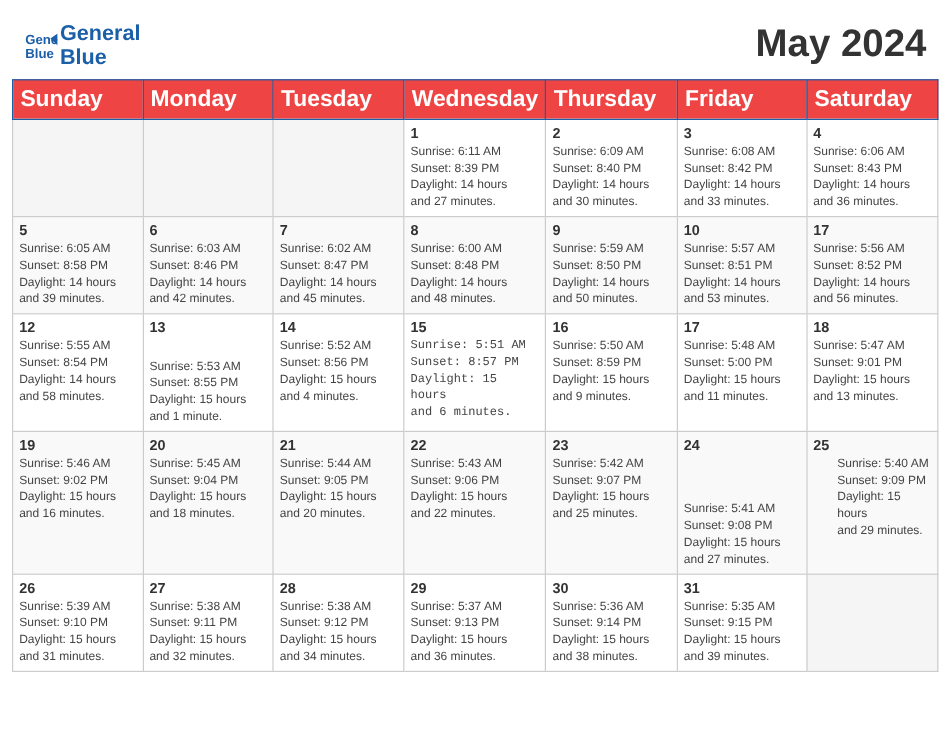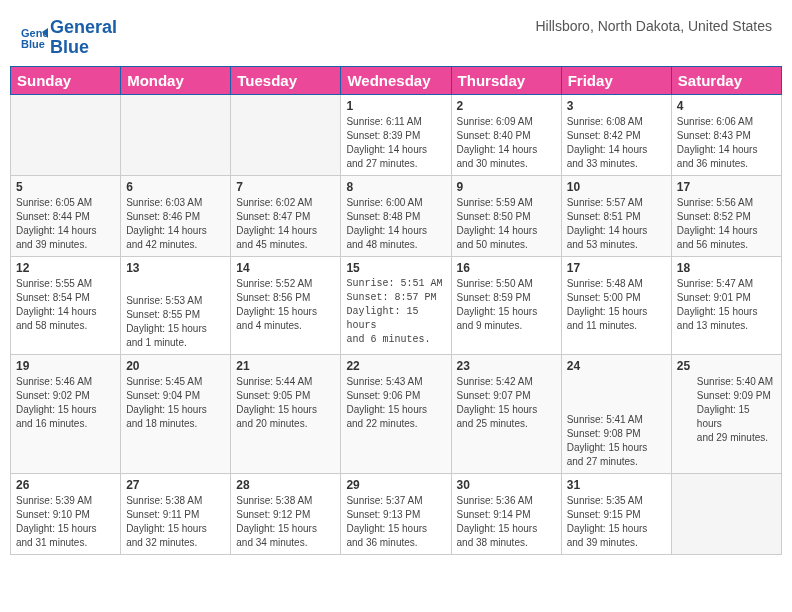--- a/index.html
+++ b/index.html
@@ -45,25 +45,25 @@
     .location-title {
       font-size: 14px;
       color: #555;
     }
     .calendar {
       width: 100%;
       border-collapse: collapse;
       margin-top: 4px;
     }
     .calendar th {
-      background-color: #ec4899;
+      background-color: #ef4444;
       color: #fff;
       text-align: left;
       padding: 5px 6px;
-      font-size: 15px;
+      font-size: 19px;
       border: 1px solid #1a5fa8;
     }
     .calendar td {
       border: 1px solid #ccc;
       vertical-align: top;
       padding: 4px 5px;
       font-size: 10.5px;
       color: #333;
       width: calc(100% / 7);
       min-height: 80px;
@@ -101,21 +101,21 @@
       <text x="1" y="24" font-size="11" font-weight="bold" fill="#1a5fa8">Blue</text>
       <polygon points="22,8 28,4 28,14" fill="#1a5fa8"></polygon>
     </svg>
     <div>
       <div class="logo-text">
         <span>General</span><br><span>Blue</span>
       </div>
     </div>
   </div>
   <div class="title-block">
-    <div class="location-title">Hillsboro, North Dakota, United States</div>
+    <div class="month-title">May 2024</div>
   </div>
 </div>
 
 <table class="calendar">
   <thead>
     <tr>
     <th>Sunday</th>
         <th>Monday</th>
         <th>Tuesday</th>
         <th>Wednesday</th>
@@ -155,21 +155,21 @@
           <div class="day-info" style="white-space: pre-line;">Sunrise: 6:06 AM
 Sunset: 8:43 PM
 Daylight: 14 hours
 and 36 minutes.</div>
         </td>
       </tr>
       <tr>
         <td>
           <span class="day-number">5</span>
           <div class="day-info" style="white-space: pre-line;">Sunrise: 6:05 AM
-Sunset: 8:44 PM
+Sunset: 8:58 PM
 Daylight: 14 hours
 and 39 minutes.</div>
         </td>
         <td>
           <span class="day-number">6</span>
           <div class="day-info" style="white-space: pre-line;">Sunrise: 6:03 AM
 Sunset: 8:46 PM
 Daylight: 14 hours
 and 42 minutes.</div>
         </td>

